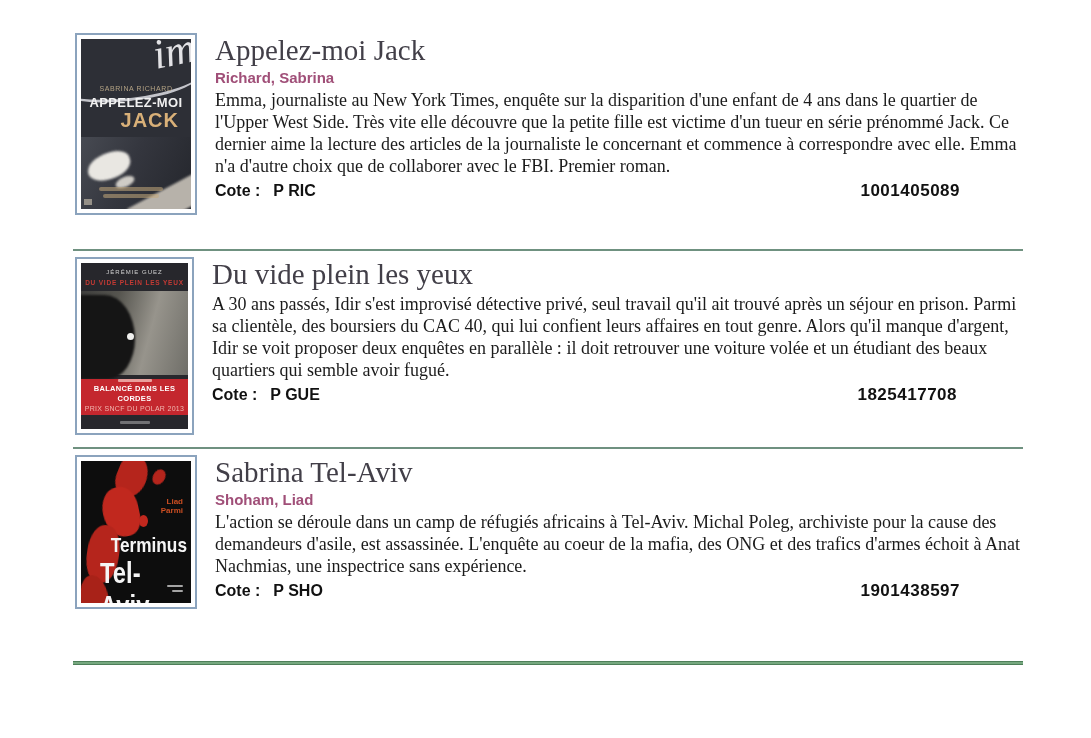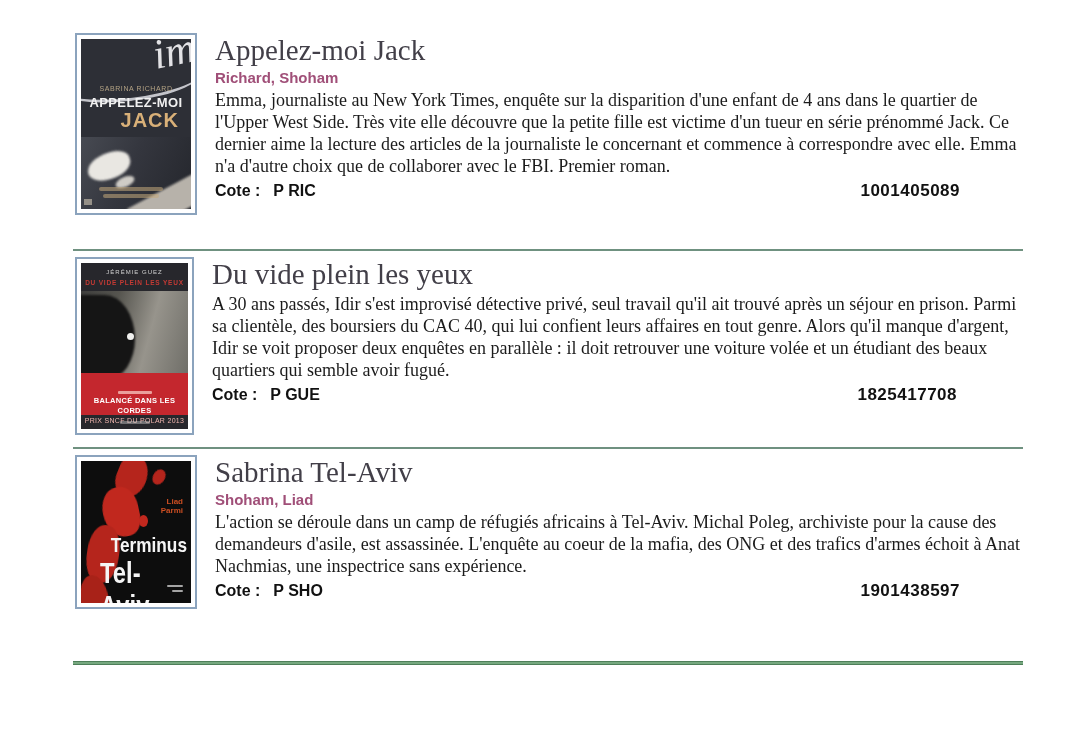--- a/index.html
+++ b/index.html
@@ -155,22 +155,22 @@
     width: 64px; height: 84px; background: #151515;
     border-radius: 0 48% 42% 0 / 0 52% 48% 0;
     filter: blur(1px);
   }
   .c2-dot {
     position: absolute; top: 42px; left: 46px;
     width: 7px; height: 7px; border-radius: 50%;
     background: #f0f0ee; filter: blur(0.5px);
   }
   .c2-band {
-    position: absolute; bottom: 14px; left: 0; width: 100%; height: 42px;
-    background: #c4272e; text-align: center; padding-top: 18px;
+    position: absolute; bottom: 14px; left: 0; width: 100%; height: 36px;
+    background: #c4272e; text-align: center; padding-top: 0;
   }
   .c2-band-pre {
     width: 34px; height: 3px; margin: 0 auto 2px auto;
     background: rgba(255,225,215,0.65); border-radius: 1px;
   }
   .c2-band-t1 {
     font-family: "Liberation Sans", sans-serif; font-weight: bold;
     font-size: 7.5px; letter-spacing: 0.3px; color: #ffffff; line-height: 10px;
   }
   .c2-band-t2 {
@@ -234,21 +234,21 @@
           <div class="c1-bird2"></div>
           <div class="c1-strip"></div>
           <div class="c1-smudge1"></div>
           <div class="c1-smudge2"></div>
           <div class="c1-logo"></div>
         </div>
       </div>
     </div>
     <div class="text-col">
       <div class="title">Appelez-moi Jack</div>
-      <div class="author">Richard, Shoham</div>
+      <div class="author">Richard, Sabrina</div>
       <div class="desc">Emma, journaliste au New York Times, enquête sur la disparition d'une enfant de 4 ans dans le quartier de l'Upper West Side. Très vite elle découvre que la petite fille est victime d'un tueur en série prénommé Jack. Ce dernier aime la lecture des articles de la journaliste le concernant et commence à correspondre avec elle. Emma n'a d'autre choix que de collaborer avec le FBI. Premier roman.</div>
       <div class="cote-row">
         <div class="cote-left">
           <span>Cote :</span>
           <span>P RIC</span>
         </div>
         <span class="barcode">1001405089</span>
       </div>
     </div>
   </div>

